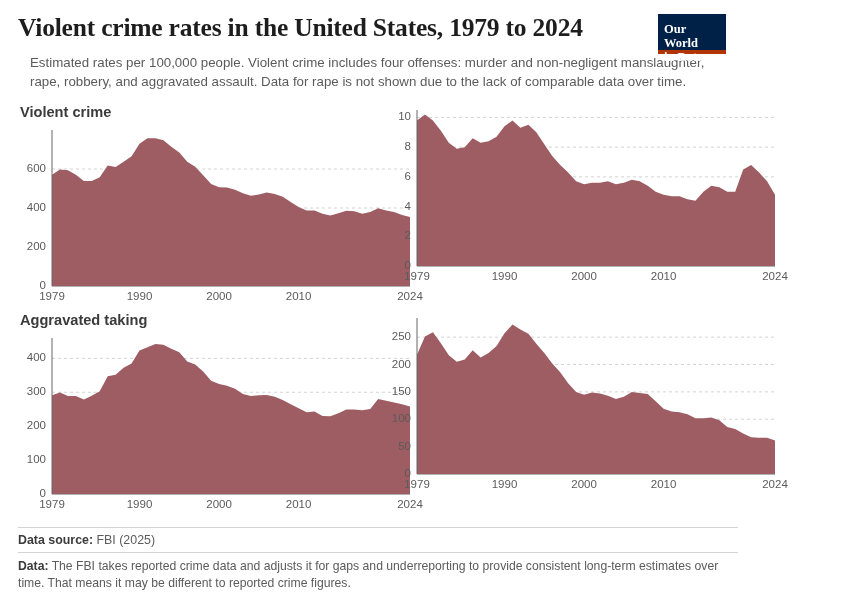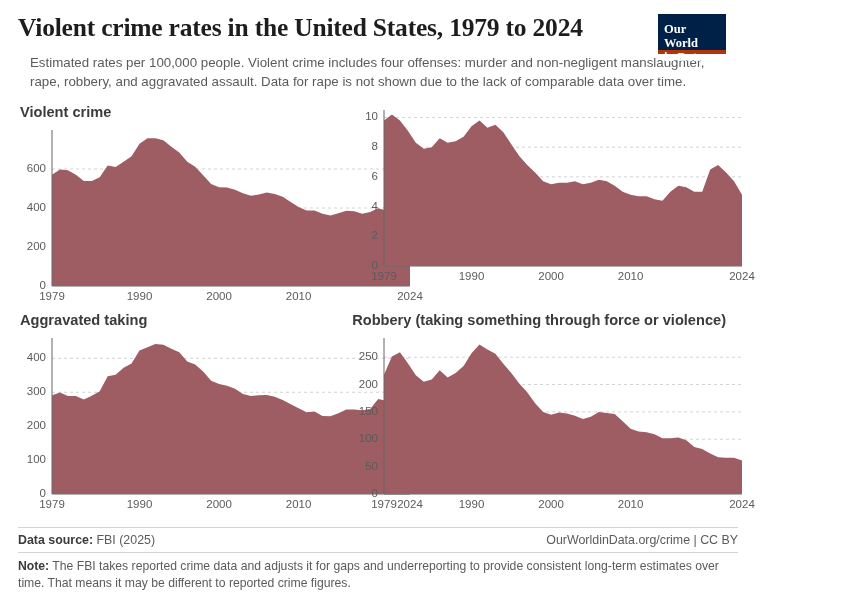--- a/index.html
+++ b/index.html
@@ -235,21 +235,20 @@
               <text x="34" y="176" class="xtick">1979</text>
               <text x="121.5111111111111" y="176" class="xtick">1990</text>
               <text x="201.06666666666666" y="176" class="xtick">2000</text>
               <text x="280.62222222222226" y="176" class="xtick">2010</text>
               <text x="392" y="176" class="xtick">2024</text>
             </svg>
           </div>
         </div>
     </div>
     <div class="panel">
-      <div class="panel-title">Robbery (taking something through force or violence)</div>
       <div class="plot-wrap">
           <div class="plot">
             <svg width="396" height="182" viewBox="0 0 396 182">
               <line x1="34" x2="392" y1="162" y2="162" class="zero-line"></line>
               <text x="28" y="162" class="ytick">0</text>
               <line x1="34" x2="392" y1="134.6315789473684" y2="134.6315789473684" class="grid-line"></line>
               <text x="28" y="134.6315789473684" class="ytick">50</text>
               <line x1="34" x2="392" y1="107.26315789473685" y2="107.26315789473685" class="grid-line"></line>
               <text x="28" y="107.26315789473685" class="ytick">100</text>
               <line x1="34" x2="392" y1="79.89473684210527" y2="79.89473684210527" class="grid-line"></line>
@@ -268,18 +267,17 @@
             </svg>
           </div>
         </div>
     </div>
   </div>
 
   <div class="footer">
     <div class="footer-rule"></div>
     <div class="footer-row">
       <div class="left"><b>Data source:</b><span> FBI (2025)</span></div>
-      <div class="right">OurWorldinData.org/crime | CC BY</div>
-    </div>
-    <div class="footer-note"><b>Note:</b><span> The FBI takes reported crime data and adjusts it for gaps and underreporting to provide consistent long-term estimates over time. That means it may be different to reported crime figures.</span></div>
+    </div>
+    <div class="footer-note"><b>Data:</b><span> The FBI takes reported crime data and adjusts it for gaps and underreporting to provide consistent long-term estimates over time. That means it may be different to reported crime figures.</span></div>
   </div>
 
 </div>
 
 </body></html>

